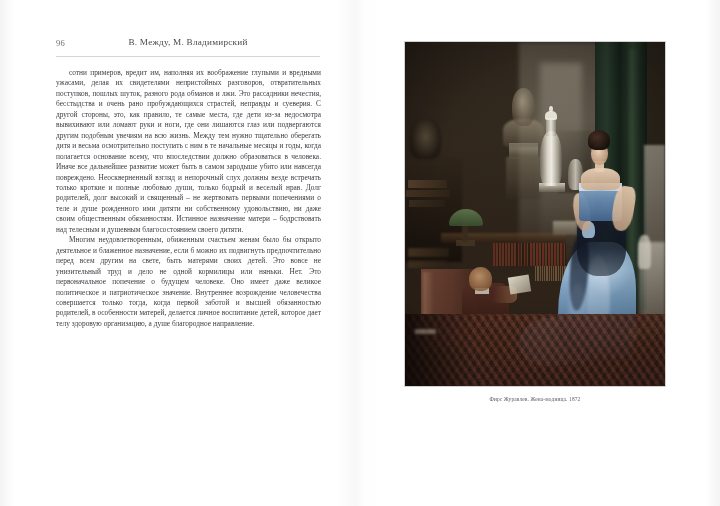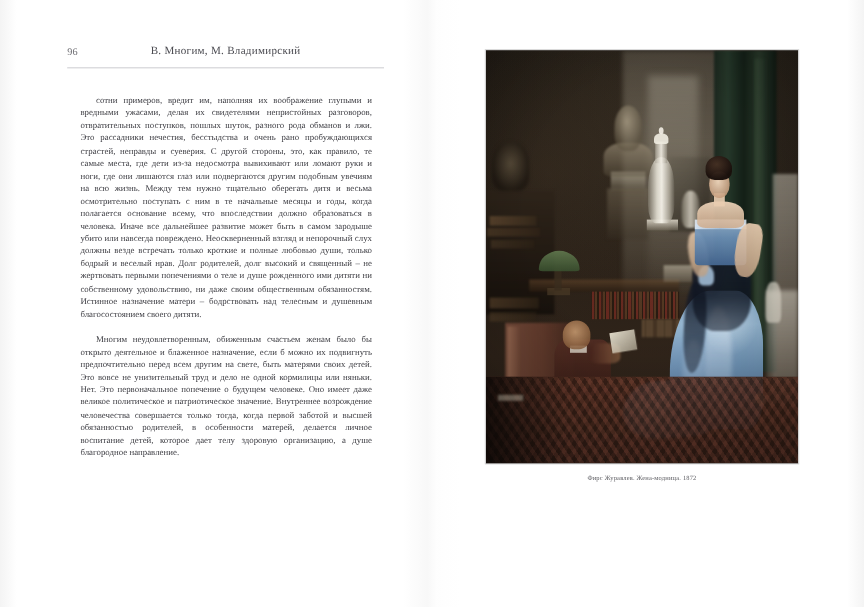--- a/index.html
+++ b/index.html
@@ -62,21 +62,21 @@
   
   #bodytext {
     position:absolute; left:56px; top:68px; width:265px;
     font-size:7.35px;
     line-height:10.45px;
     color:#3b3b41;
     text-align:justify;
     text-justify:inter-word;
     letter-spacing:.02px;
   }
-  #bodytext p { margin:11px; text-indent:13px; }
+  #bodytext p { margin:0; text-indent:13px; }
 
   
   #plate-wrap {
     position:absolute; left:45px; top:42px;
     width:260px; height:344px;
   }
   #plate {
     position:absolute; inset:0;
     overflow:hidden;
     background:#14100d;
@@ -490,21 +490,21 @@
 </style>
 </head>
 <body>
 
 <div id="spread">
 
   <div class="page" id="page-left">
 
     <div class="runhead">
       <span class="folio">96</span>
-      <span class="authors">В. Многим, М. Владимирский</span>
+      <span class="authors">В. Между, М. Владимирский</span>
       <span class="rule"></span>
     </div>
 
     <div id="bodytext">
       <p>сотни примеров, вредит им, наполняя их воображение глупыми и вредными ужасами, делая их свидетелями непристойных разговоров, отвратительных поступков, пошлых шуток, разного рода обманов и лжи. Это рассадники нечестия, бесстыдства и очень рано пробуждающихся страстей, неправды и суеверия. С другой стороны, это, как правило, те самые места, где дети из-за недосмотра вывихивают или ломают руки и ноги, где они лишаются глаз или подвергаются другим подобным увечиям на всю жизнь. Между тем нужно тщательно оберегать дитя и весьма осмотрительно поступать с ним в те начальные месяцы и годы, когда полагается основание всему, что впоследствии должно образоваться в человека. Иначе все дальнейшее развитие может быть в самом зародыше убито или навсегда повреждено. Неоскверненный взгляд и непорочный слух должны везде встречать только кроткие и полные любовью души, только бодрый и веселый нрав. Долг родителей, долг высокий и священный – не жертвовать первыми попечениями о теле и душе рожденного ими дитяти ни собственному удовольствию, ни даже своим общественным обязанностям. Истинное назначение матери – бодрствовать над телесным и душевным благосостоянием своего дитяти.</p>
       <p>Многим неудовлетворенным, обиженным счастьем женам было бы открыто деятельное и блаженное назначение, если б можно их подвигнуть предпочтительно перед всем другим на свете, быть матерями своих детей. Это вовсе не унизительный труд и дело не одной кормилицы или няньки. Нет. Это первоначальное попечение о будущем человеке. Оно имеет даже великое политическое и патриотическое значение. Внутреннее возрождение человечества совершается только тогда, когда первой заботой и высшей обязанностью родителей, в особенности матерей, делается личное воспитание детей, которое дает телу здоровую организацию, а душе благородное направление.</p>
     </div>
 
   </div>
 

